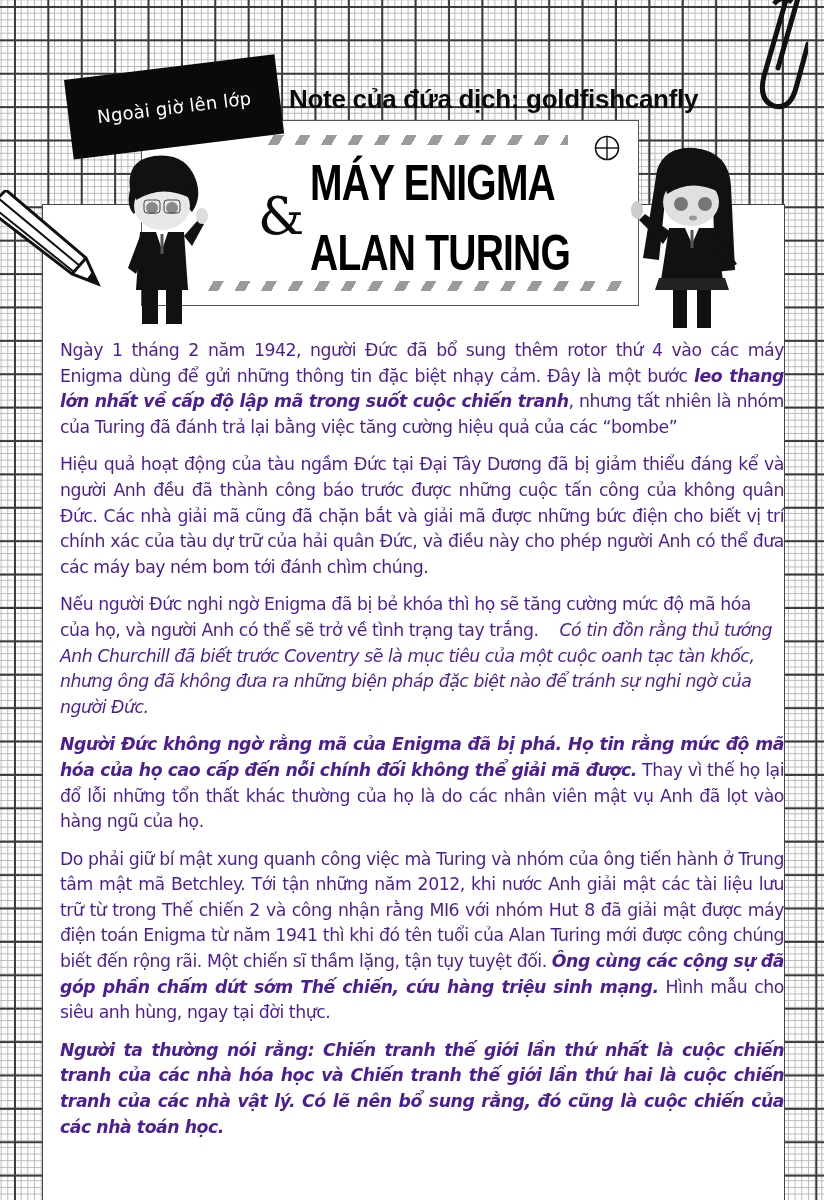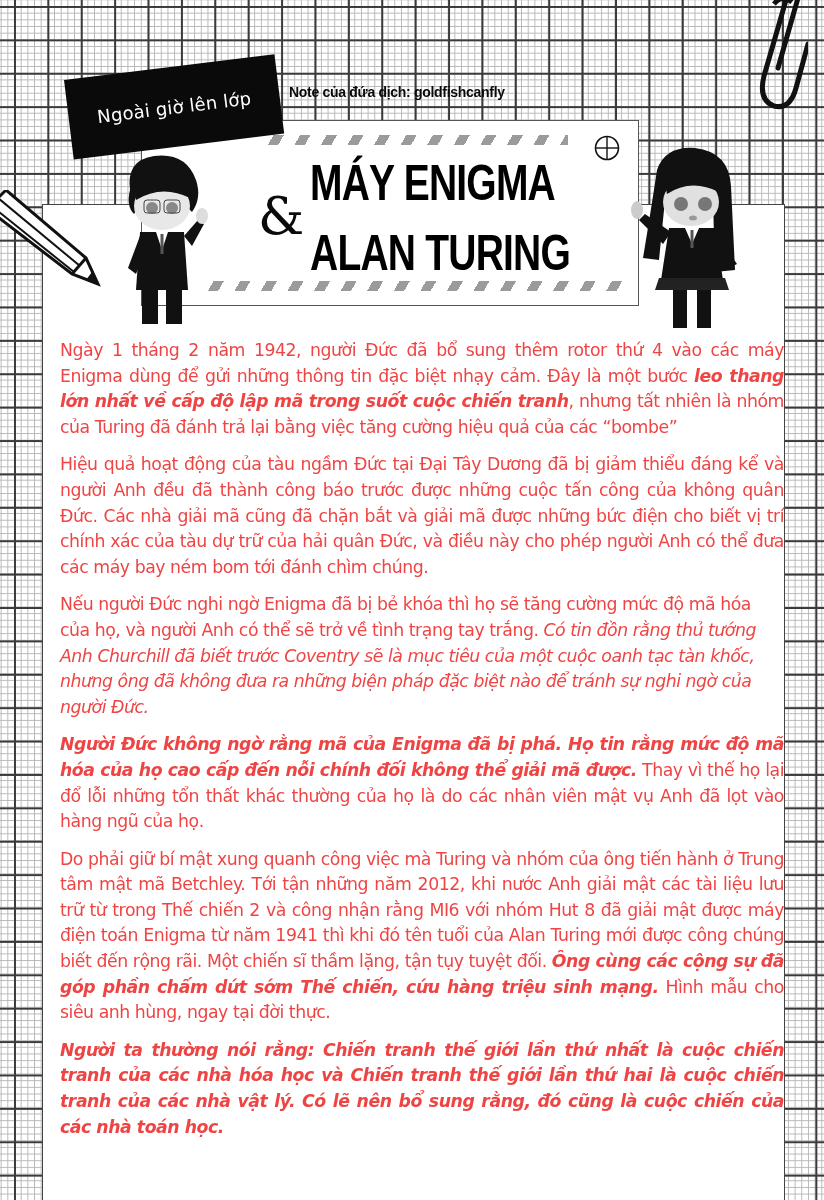--- a/index.html
+++ b/index.html
@@ -26,21 +26,21 @@
     .label-black {
       position: absolute; left: 64px; top: 80px; width: 212px; height: 80px;
       background: #0a0a0a; transform: rotate(-7deg); transform-origin: left top;
       display: flex; align-items: center; justify-content: center;
     }
     .label-black span { color: #fff; font-size: 18px; font-family: "DejaVu Sans", sans-serif; letter-spacing: 0.2px; }
 
     .translator-note {
       position: absolute; left: 289px; top: 84px;
       font-family: "Liberation Sans", sans-serif; font-weight: bold;
-      font-size: 14px; color: #0a0a0a; letter-spacing: -0.3px;
+      font-size: 26px; color: #0a0a0a; letter-spacing: -0.3px;
       background: transparent;
     }
 
     .title-card {
       position: absolute; left: 141px; top: 120px; width: 496px; height: 184px;
       background: #fff; border: 1.5px solid #555;
     }
     .stripes {
       position: absolute; left: 8px; right: 8px; height: 10px;
       background-image: repeating-linear-gradient(120deg, transparent 0, transparent 10px, #9b9b9b 10px, #9b9b9b 19px, transparent 19px, transparent 23px);
@@ -61,26 +61,26 @@
     .title-line.l1 { left: 310px; top: 158px; }
     .title-line.l2 { left: 310px; top: 228px; }
 
     .char { position: absolute; }
     .char.boy { left: 112px; top: 150px; width: 100px; height: 175px; }
     .char.girl { left: 625px; top: 140px; width: 120px; height: 190px; }
 
     .body-text {
       position: absolute; left: 60px; top: 338px; width: 727px;
       font-family: "DejaVu Sans", sans-serif; font-size: 17.3px; line-height: 25.6px;
-      color: #ef4444; letter-spacing: -0.45px;
+      color: #4c1d95; letter-spacing: -0.45px;
     }
     .body-text p { margin: 0 0 12px 0; text-align: justify; width: 724px; }
     .body-text p.ragged { text-align: left; }
     .em-b { font-style: italic; font-weight: bold; }
-    .em { font-style: italic; }
+    .em { font-style: italic; margin-left: 16px; }
   </style>
 </head>
 <body>
 
 <svg class="paperclip" viewBox="0 0 66 118">
   <path d="M44 4 L22 80 Q16 104 32 110 Q48 114 54 92 L66 48" fill="none" stroke="#111" stroke-width="5" stroke-linecap="round"></path>
   <path d="M56 2 L36 72" fill="none" stroke="#111" stroke-width="5" stroke-linecap="round"></path>
   <path d="M32 8 Q40 -2 50 6" fill="none" stroke="#111" stroke-width="5"></path>
 </svg>
 

